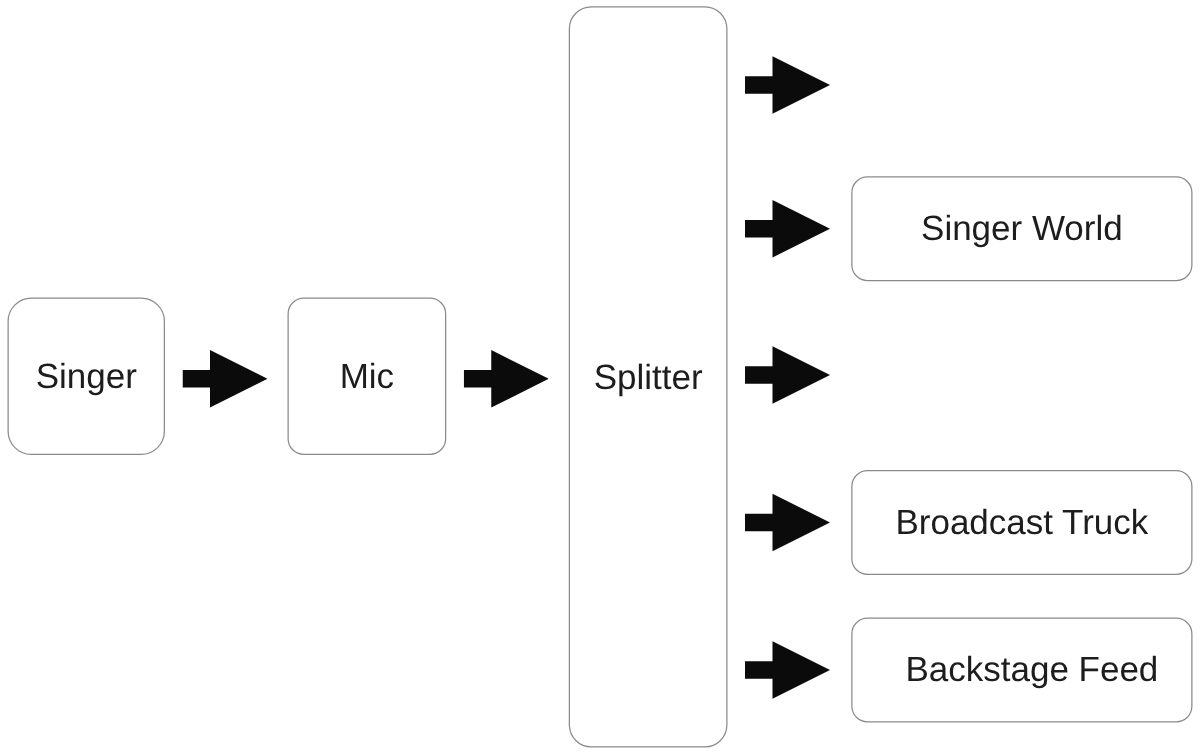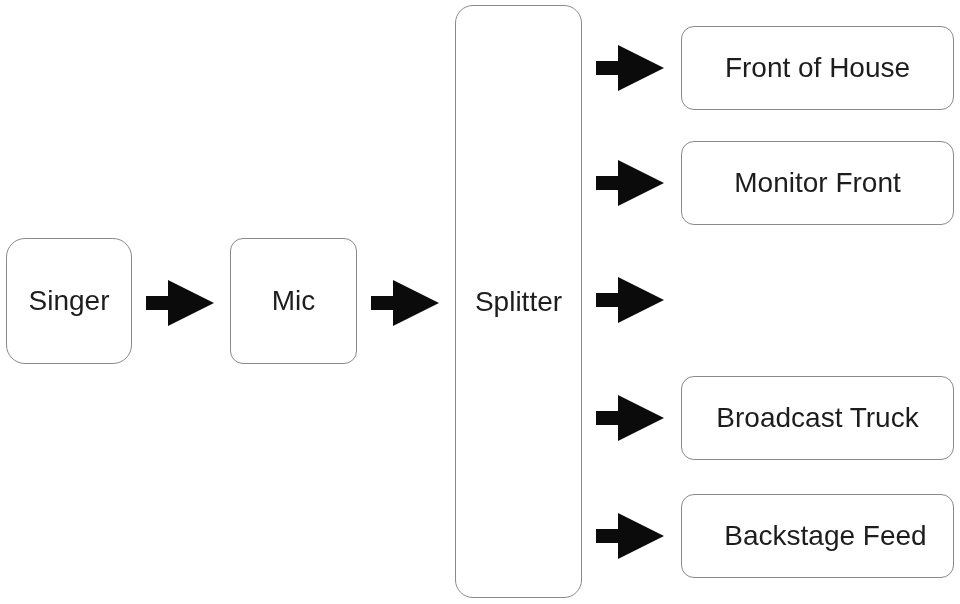--- a/index.html
+++ b/index.html
@@ -66,26 +66,25 @@
 
   <svg class="arrow a-mic-splitter" viewBox="0 0 68 48" aria-hidden="true">
     <polygon points="0,17 22,17 22,1 68,24 22,47 22,31 0,31" fill="currentColor"></polygon>
   </svg>
 
   <div class="node splitter">Splitter</div>
 
   <svg class="arrow a-out a-out-0" viewBox="0 0 68 48" aria-hidden="true">
     <polygon points="0,17 22,17 22,1 68,24 22,47 22,31 0,31" fill="currentColor"></polygon>
   </svg>
-  <div class="node outbox out-0">Front of House</div>
 
   <svg class="arrow a-out a-out-1" viewBox="0 0 68 48" aria-hidden="true">
     <polygon points="0,17 22,17 22,1 68,24 22,47 22,31 0,31" fill="currentColor"></polygon>
   </svg>
-  <div class="node outbox out-1">Monitor Front</div>
+  <div class="node outbox out-1">Singer World</div>
 
   <svg class="arrow a-out a-out-2" viewBox="0 0 68 48" aria-hidden="true">
     <polygon points="0,17 22,17 22,1 68,24 22,47 22,31 0,31" fill="currentColor"></polygon>
   </svg>
 
   <svg class="arrow a-out a-out-3" viewBox="0 0 68 48" aria-hidden="true">
     <polygon points="0,17 22,17 22,1 68,24 22,47 22,31 0,31" fill="currentColor"></polygon>
   </svg>
   <div class="node outbox out-3">Broadcast Truck</div>
 

